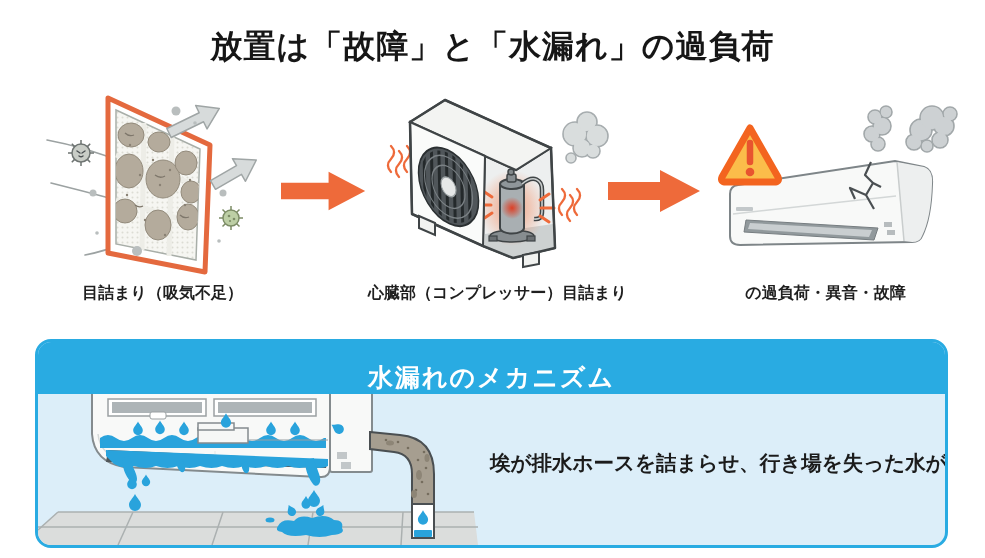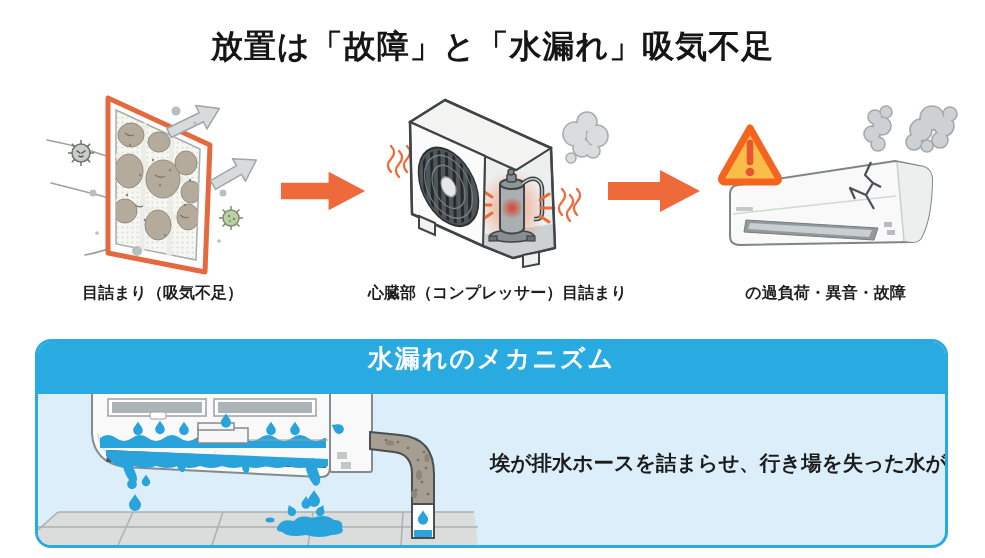--- a/index.html
+++ b/index.html
@@ -29,36 +29,36 @@
   #caption-2{left:330px;width:335px;}
   #caption-3{left:683px;width:285px;}
   .panel{
     position:absolute;left:35px;top:339px;width:913px;height:209px;
     box-sizing:border-box;border:3px solid var(--panel-blue,#29ABE2);
     border-radius:16px;background:var(--panel-bg,#DCEEF9);overflow:hidden;
   }
   .panel-header{
     position:relative;z-index:2;height:52px;
     background:var(--panel-blue,#29ABE2);
-    display:flex;align-items:flex-start;justify-content:center;
+    display:flex;align-items:flex-end;justify-content:center;
   }
   .panel-header span{color:#FFFFFF;font-size:25px;font-weight:700;letter-spacing:2px;}
   .panel-illus{position:absolute;left:0;top:48px;width:440px;height:155px;z-index:1;}
   .panel-text{
     position:absolute;left:445px;top:97px;width:470px;z-index:2;margin:7px;
     font-size:20.5px;line-height:33px;font-weight:600;color:#1B1B1B;
   }
   .flow-line{stroke:#9CA2A2;stroke-width:1.6;fill:none;stroke-linecap:round;}
   .heat{stroke:var(--accent-orange,#EE6A3A);stroke-width:2.4;fill:none;stroke-linecap:round;}
   .burst{stroke:var(--accent-orange,#EE6A3A);stroke-width:3;stroke-linecap:round;}
 </style>
 </head>
 <body>
 
-<h1 class="title">放置は「故障」と「水漏れ」吸気不足</h1>
+<h1 class="title">放置は「故障」と「水漏れ」の過負荷</h1>
 
 <svg id="illus-filter" class="illus" viewBox="0 0 230 195">
   <defs>
     <pattern id="mesh" width="5" height="5" patternUnits="userSpaceOnUse">
       <rect width="5" height="5" fill="#F6F6F2"></rect>
       <circle cx="2.5" cy="2.5" r="1" fill="#DCDCD4"></circle>
     </pattern>
     <clipPath id="meshClip">
         <polygon points="71,25 155,64 151,175 71,159"></polygon>
       </clipPath>

